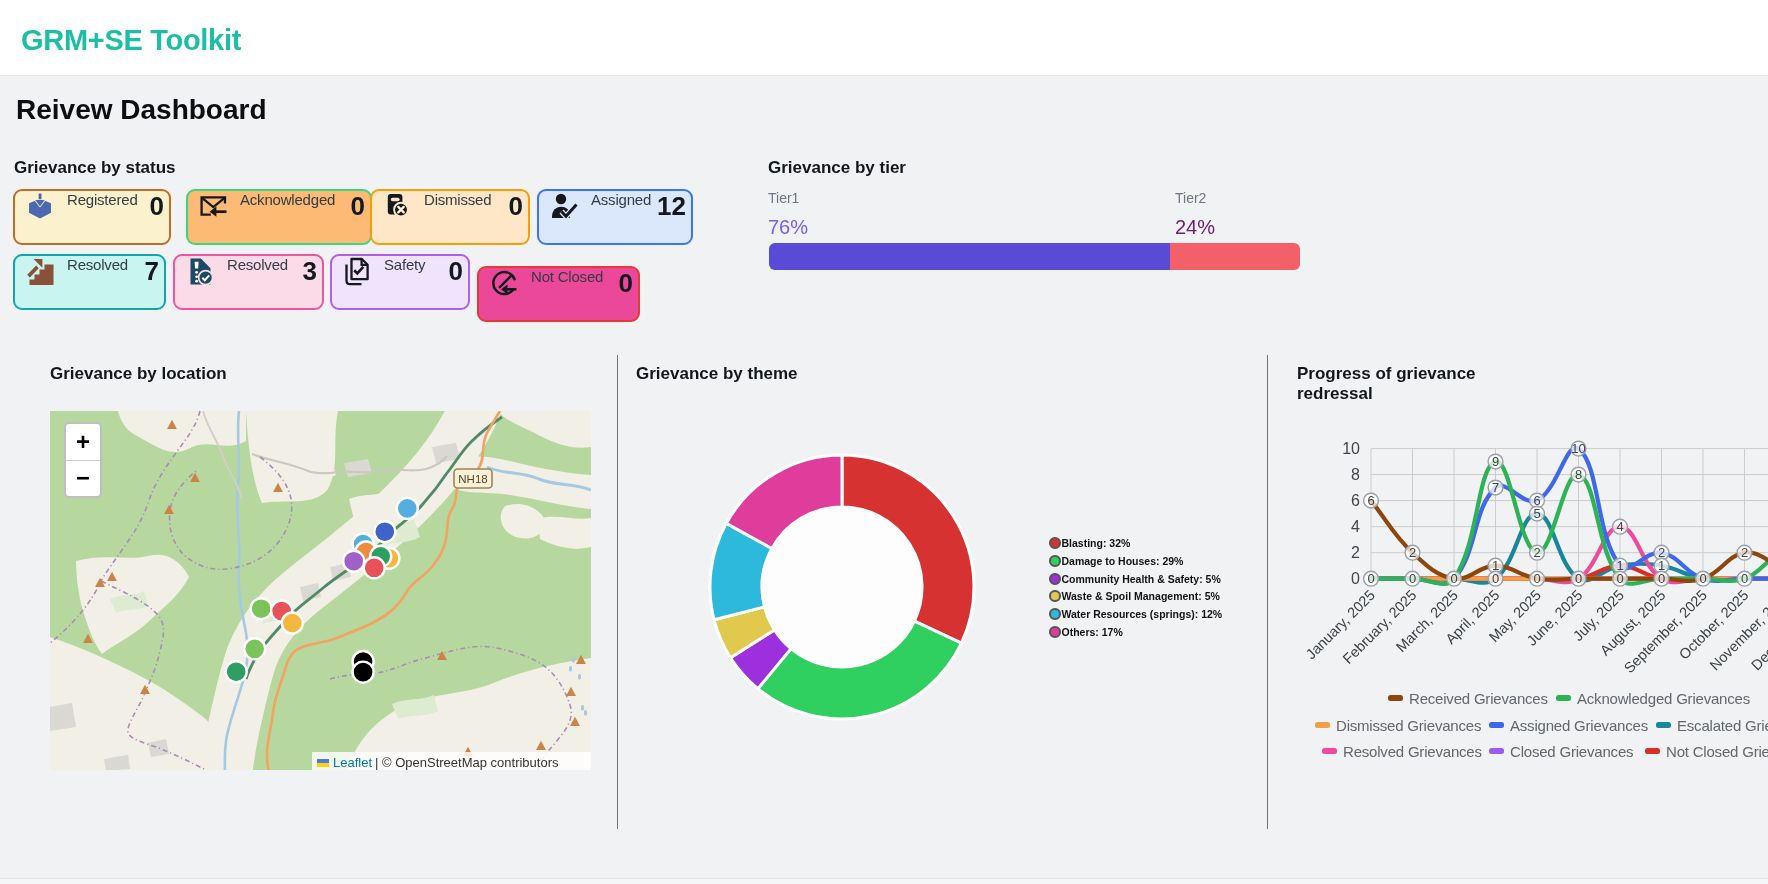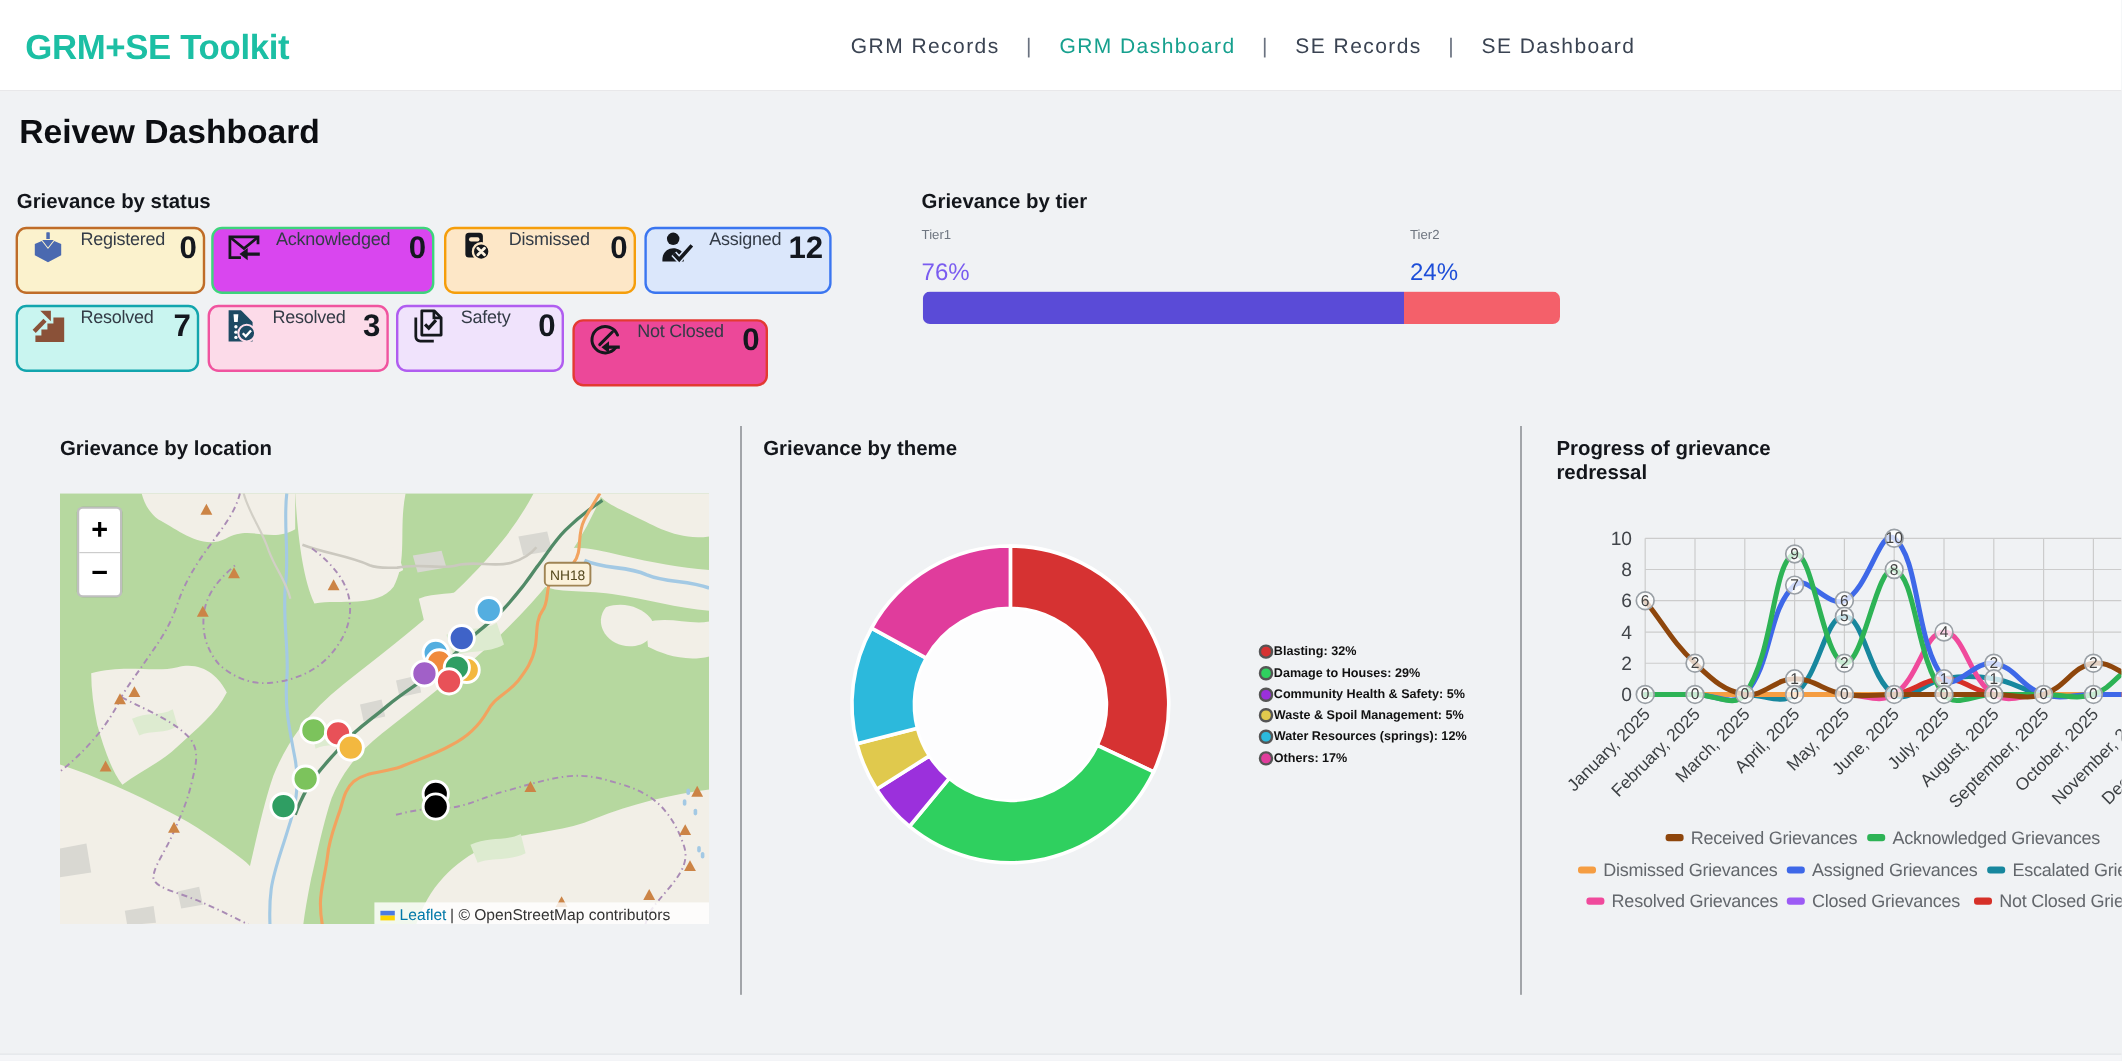--- a/index.html
+++ b/index.html
@@ -9,51 +9,50 @@
 #nav { position:absolute; left:709px; top:28px; font-size:17.5px; color:#3a4352; letter-spacing:1.2px; white-space:nowrap; }
 #nav span.sep { color:#6a7280; margin:0 22px; }
 #nav a { color:#3a4352; text-decoration:none; }
 #nav a.active { color:#16a08e; }
 h2.pagetitle { position:absolute; left:16px; top:94px; font-size:28px; font-weight:bold; color:#0c0e12; }
 .sect { position:absolute; font-size:17px; font-weight:bold; color:#13161b; }
 .card { position:absolute; height:56px; border:2px solid; border-radius:9px; display:flex; align-items:flex-start; padding-left:10px; }
 .card svg { flex:0 0 30px; }
 .clabel { font-size:15px; font-weight:500; color:#333b46; margin-left:12px; letter-spacing:-0.2px; white-space:nowrap; }
 .cnum { font-size:26px; font-weight:bold; color:#14181f; margin-left:auto; margin-right:5px; }
-.tlabel { position:absolute; font-size:11px; color:#6f7680; }
+.tlabel { position:absolute; font-size:14px; color:#6f7680; }
 .tpct { position:absolute; font-size:20px; font-weight:500; }
 #tierbar { position:absolute; left:769px; top:243px; width:531px; height:27px; border-radius:6px; overflow:hidden; display:flex; }
 .vdiv { position:absolute; top:355px; width:1px; height:474px; background:#6f7277; }
 .dleg-row { position:absolute; left:1049px; height:18px; display:flex; align-items:center; font-size:10.5px; font-weight:bold; color:#111; }
 .dleg-dot { width:11.5px; height:11.5px; border-radius:50%; border:2px solid #555; margin-right:1px; flex:0 0 auto; }
 .cleg { position:absolute; display:flex; align-items:center; height:16px; }
 .cleg-sw { width:15px; height:5.5px; border-radius:2.5px; margin-right:6px; }
 .cleg-t { font-size:15px; letter-spacing:-0.2px; color:#63676c; white-space:nowrap; }
 </style></head>
 <body>
 <div id="page">
 <div id="header">
 <div id="logo">GRM+SE Toolkit</div>
-<div id="nav"><a href="#">GRM Records</a><span class="sep">|</span><a href="#" class="active">GRM Dashboard</a><span class="sep">|</span><a href="#">SE Records</a><span class="sep">|</span><a href="#">SE Dashboard</a></div>
 </div>
 <h2 class="pagetitle">Reivew Dashboard</h2>
 
 <div class="sect" style="left:14px;top:158px">Grievance by status</div>
 <div class="card" style="left:13px;top:189px;width:158px;background:#fbf2cd;border-color:#bf6c28">
 <svg width="30" height="30" viewBox="0 0 30 30">
 <path d="M4,12.3 L10.8,9.4 L15,11.4 L19.2,9.4 L26,12.3 L26,21.8 L15,27.6 L4,21.8 Z" fill="#4a69b0"></path>
 <g fill="#4a69b0" stroke="#fbf2cd" stroke-width="1.7" paint-order="stroke">
 <rect x="13.6" y="2.6" width="2.9" height="7" rx="0.5"></rect>
 <path d="M10.2,9 L19.8,9 L15,15.2 Z"></path>
         </g>
       </svg>
       <span class="clabel">Registered</span>
       <span class="cnum">0</span>
     </div>
-<div class="card" style="left:176px;top:189px;width:186px;background:#d946ef;border-color:#3ed47c">
+<div class="card" style="left:186px;top:189px;width:186px;background:#fdba74;border-color:#3ed47c">
 <svg width="30" height="30" viewBox="0 0 30 30">
 <g fill="none" stroke="#15181d" stroke-width="2.3">
 <path d="M27,12.6 V6.4 H3.6 V23.6 H12.8"></path>
 <path d="M4.3,7.1 L15.3,16.1 L26.3,7.1" stroke-linecap="round"></path>
 <path d="M28.5,20.7 H17.6" stroke-width="2.7"></path>
         </g>
 <path d="M18.4,15.6 V25.8 L11.6,20.7 Z" fill="#15181d"></path>
       </svg>
       <span class="clabel">Acknowledged</span>
       <span class="cnum">0</span>
@@ -123,21 +122,21 @@
 <path d="M18.5,16.4 V26.2 L12.2,21.3 Z" fill="#15181d"></path>
       </svg>
       <span class="clabel">Not Closed</span>
       <span class="cnum">0</span>
     </div>
 
 <div class="sect" style="left:768px;top:158px">Grievance by tier</div>
 <div class="tlabel" style="left:768px;top:190px">Tier1</div>
 <div class="tlabel" style="left:1175px;top:190px">Tier2</div>
 <div class="tpct" style="left:768px;top:216px;color:#7a5cf0">76%</div>
-<div class="tpct" style="left:1175px;top:216px;color:#1d4ed8">24%</div>
+<div class="tpct" style="left:1175px;top:216px;color:#701a75">24%</div>
 <div id="tierbar">
       <div style="width:75.5%;background:#5a4bd7"></div>
       <div style="flex:1;background:#f4606a"></div>
     </div>
 
 <div class="vdiv" style="left:617px"></div>
 <div class="vdiv" style="left:1267px"></div>
 
 <div class="sect" style="left:50px;top:364px">Grievance by location</div>
 <div class="sect" style="left:636px;top:364px">Grievance by theme</div>

